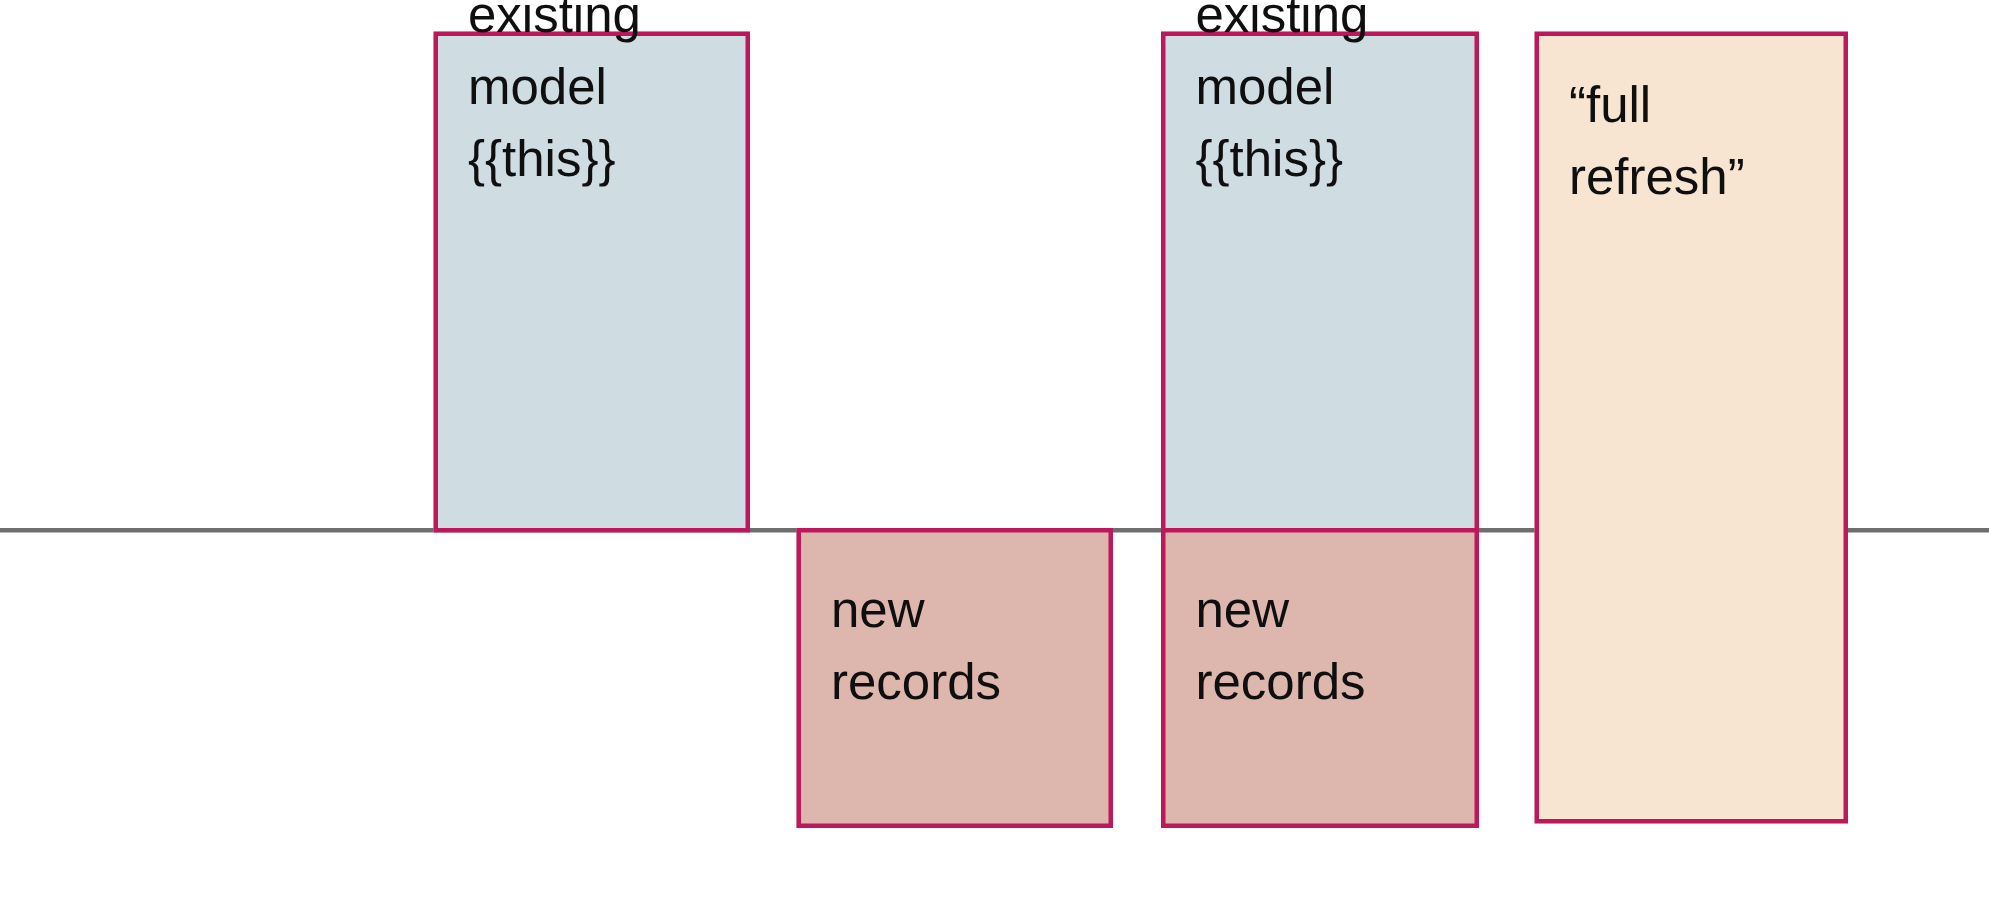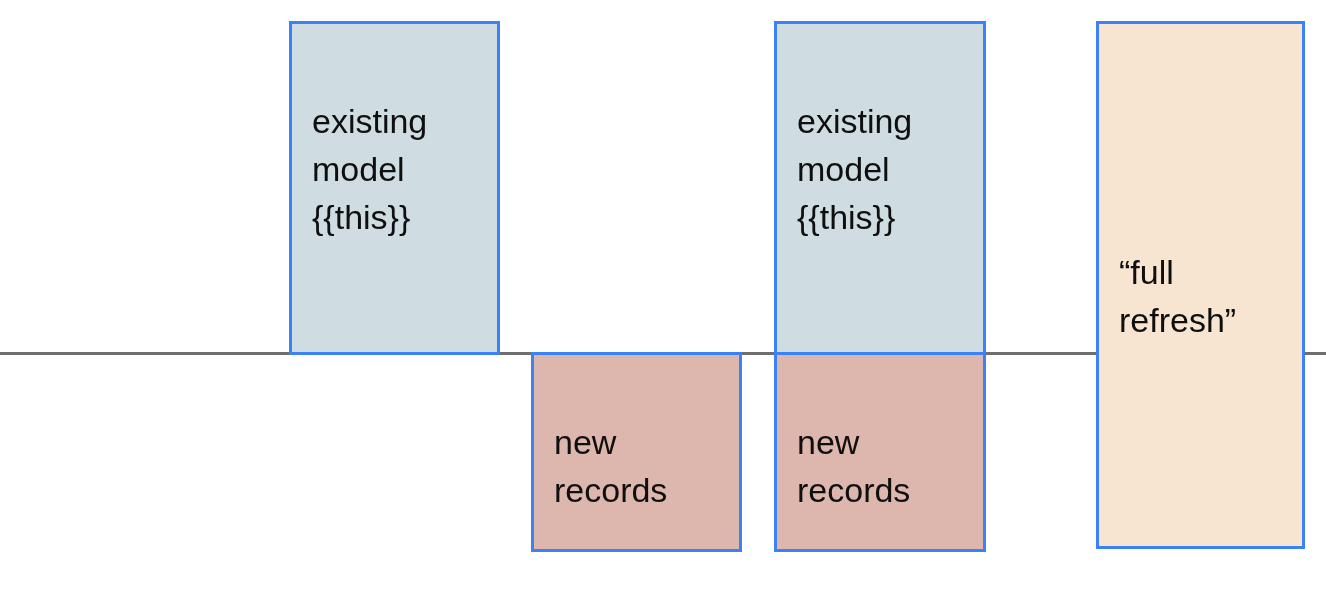--- a/index.html
+++ b/index.html
@@ -21,24 +21,24 @@
     position: absolute;
     left: 0;
     width: 1326px;
     height: 0;
     border-top: 3px solid #6e6e6e;
     top: 352px;
   }
   .box {
     position: absolute;
     box-sizing: border-box;
-    border: 3px solid #3b82f6;
+    border: 3px solid #be185d;
     display: flex;
     flex-direction: column;
-    justify-content: center;
+    justify-content: flex-start;
     align-items: flex-start;
   }
   .box .label {
     font-size: 34px;
     line-height: 48px;
     color: #0f0f0f;
     padding-left: 20px;
     padding-right: 8px;
     white-space: pre-line;
     text-align: left;
@@ -69,21 +69,21 @@
     z-index: 3;
   }
   #box-existing-model-2 .label { margin-top: -38px; }
   #box-new-records-2 {
     left: 774px; top: 352px; width: 212px; height: 200px;
     background: #ddb6ae;
     z-index: 3;
   }
   #box-new-records-2 .label { margin-top: 28px; }
   #box-full-refresh {
-    left: 1096px; top: 21px; width: 209px; height: 528px;
+    left: 1023px; top: 21px; width: 209px; height: 528px;
     background: #f7e5d2;
     z-index: 3;
   }
   #box-full-refresh .label { margin-top: 22px; }
 </style>
 </head>
 <body>
 
 <div id="canvas">
 

